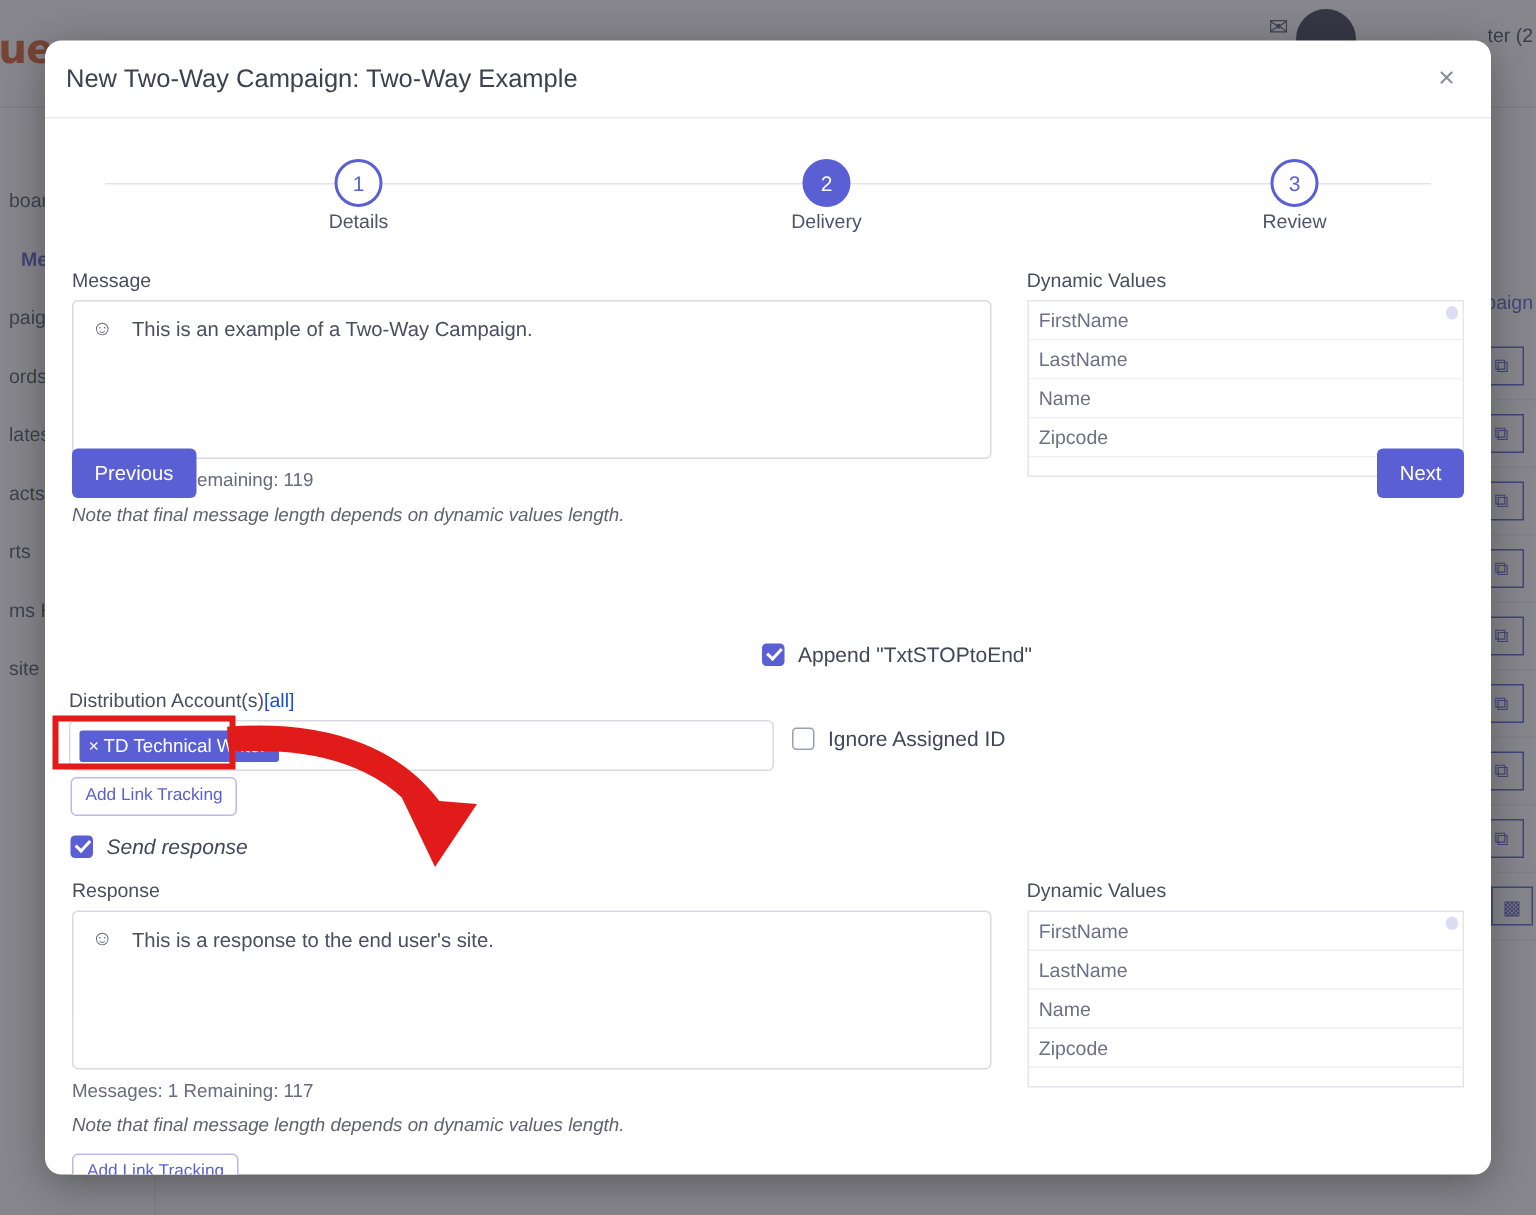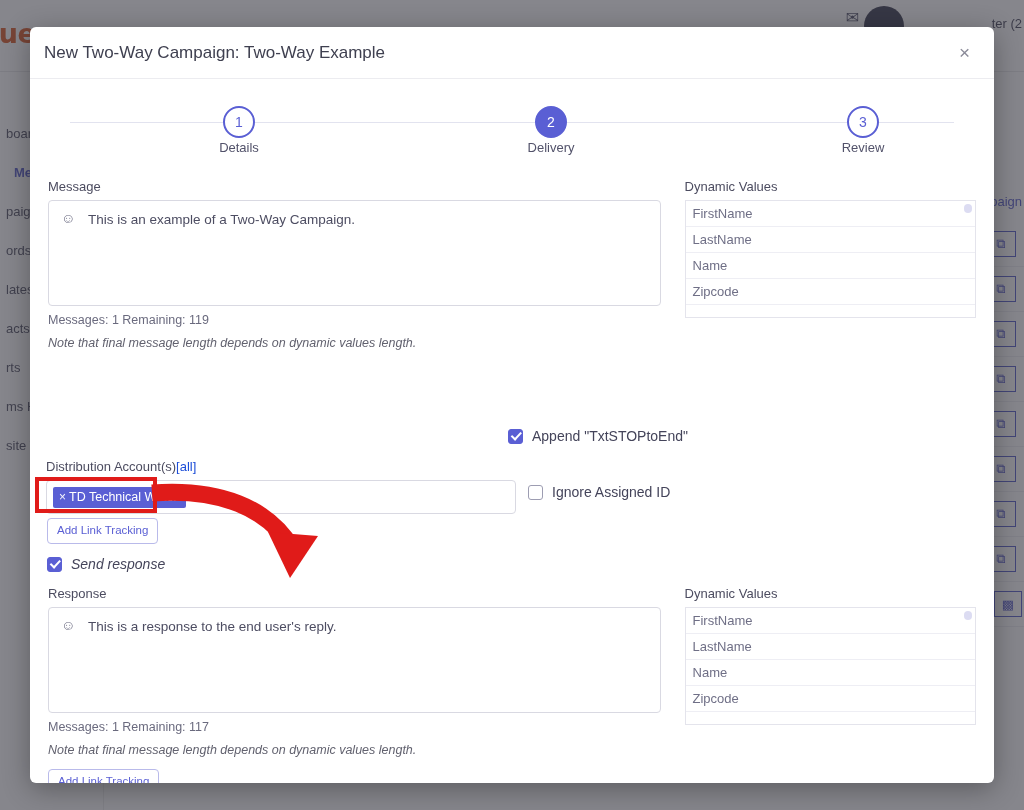--- a/index.html
+++ b/index.html
@@ -99,21 +99,21 @@
     position: absolute; inset: 0;
     background: rgba(60,60,70,0.62);
   }
 
   
   #modal {
     position: absolute;
     left: 30px; top: 27px;
     width: 964px; height: 756px;
     background: #ffffff;
-    border-radius: 6px;
+    border-radius: 11px;
     box-shadow: 0 6px 28px rgba(0,0,0,0.32);
     overflow: hidden;
   }
   .modal-header {
     height: 52px; border-bottom: 1px solid #ececf0;
     display: flex; align-items: center;
     padding: 0 18px 0 14px;
   }
   .modal-title {
     font-size: 17px; color: #3f4050; font-weight: 400; flex: 1;
@@ -420,21 +420,21 @@
       <div class="cb-label">Send response</div>
     </div>
 
     <div class="cols" style="position:absolute; left:14px; top:485px; width:936px;">
 
       <div class="col-left">
         <div class="field-label">Response</div>
 
         <div class="msg-box">
           <span class="msg-emoji">☺</span>
-          <div class="msg-text">This is a response to the end user's reply.</div>
+          <div class="msg-text">This is a response to the end user's site.</div>
         </div>
 
         <div class="meta-line">Messages: 1 Remaining: 117</div>
         <div class="note-line">Note that final message length depends on dynamic values length.</div>
 
         <div style="margin-top:12px;">
           <span class="btn-outline">Add Link Tracking</span>
         </div>
       </div>
 
@@ -443,20 +443,24 @@
         <div class="dv-list">
           <div class="dv-scroll"></div>
           <div class="dv-item">FirstName</div>
           <div class="dv-item">LastName</div>
           <div class="dv-item">Name</div>
           <div class="dv-item">Zipcode</div>
         </div>
       </div>
     </div>
 
+    <div class="footer-bar">
+      <button class="btn-primary">Previous</button>
+      <button class="btn-primary">Next</button>
+    </div>
 
   </div>
 </div>
 
 <div class="anno-box" style="left:35px; top:477px; width:122px; height:36px;"></div>
 
 <svg class="anno-arrow" width="260" height="130" style="left:140px; top:460px;" viewBox="0 0 260 130">
   <path d="M 12 33 C 80 28, 128 48, 152 88" stroke="#e01b19" stroke-width="17" fill="none" stroke-linecap="butt"></path>
   <polygon points="128,72 178,76 150,118" fill="#e01b19"></polygon>
 </svg>

